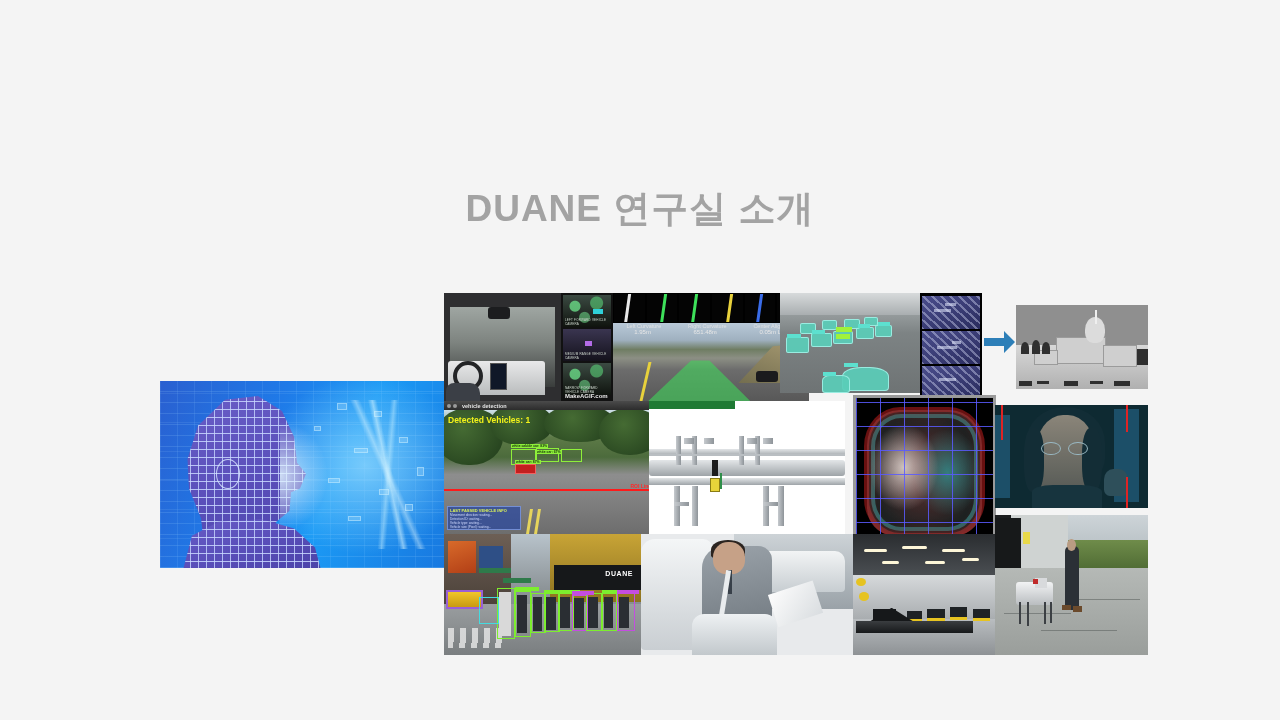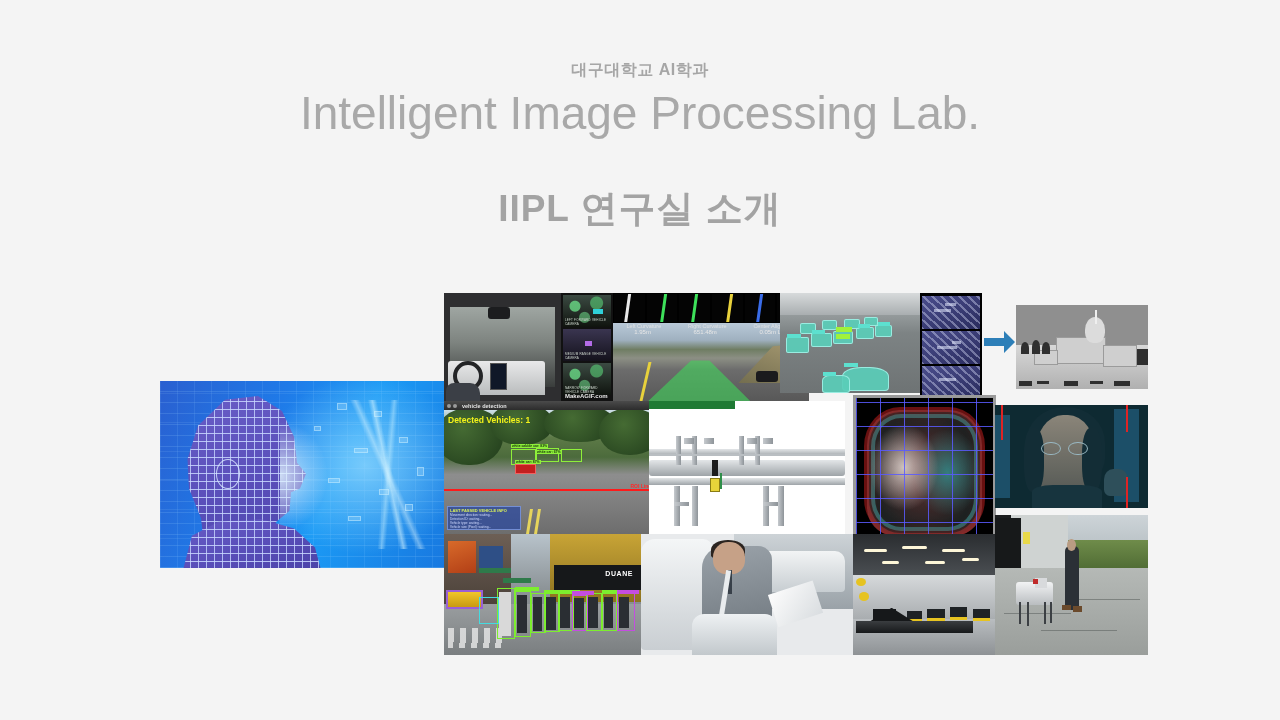--- a/index.html
+++ b/index.html
@@ -322,23 +322,21 @@
     background:linear-gradient(180deg,#f2f3f4,#b9bdc0); border-radius:3px; }
   .rb-leg { position:absolute; width:2px; background:#3c4044; }
   .rb-head2 { position:absolute; left:26%; top:45%; width:8%; height:7%; background:#d8dadc; }
   .rb-red { position:absolute; left:25%; top:46%; width:3%; height:3%; background:#c02a2a; }
 </style>
 </head>
 <body>
 
 <div class="slide">
 
-  <div class="dept">대구대학교  AI학과</div>
-  <div class="lab-title">Intelligent Image Processing Lab.</div>
-  <div class="kr-title">IIPL 연구실 소개</div>
+  <div class="kr-title">DUANE 연구실 소개</div>
 
   <div class="hero">
     <div class="bg"></div>
     <div class="circuit"></div>
     <div class="chips">
       <div class="chip" style="left:62%;top:12%;width:10px;height:7px;"></div>
       <div class="chip" style="left:75%;top:16%;width:8px;height:6px;"></div>
       <div class="chip" style="left:68%;top:36%;width:14px;height:5px;"></div>
       <div class="chip" style="left:84%;top:30%;width:9px;height:6px;"></div>
       <div class="chip" style="left:59%;top:52%;width:12px;height:5px;"></div>

